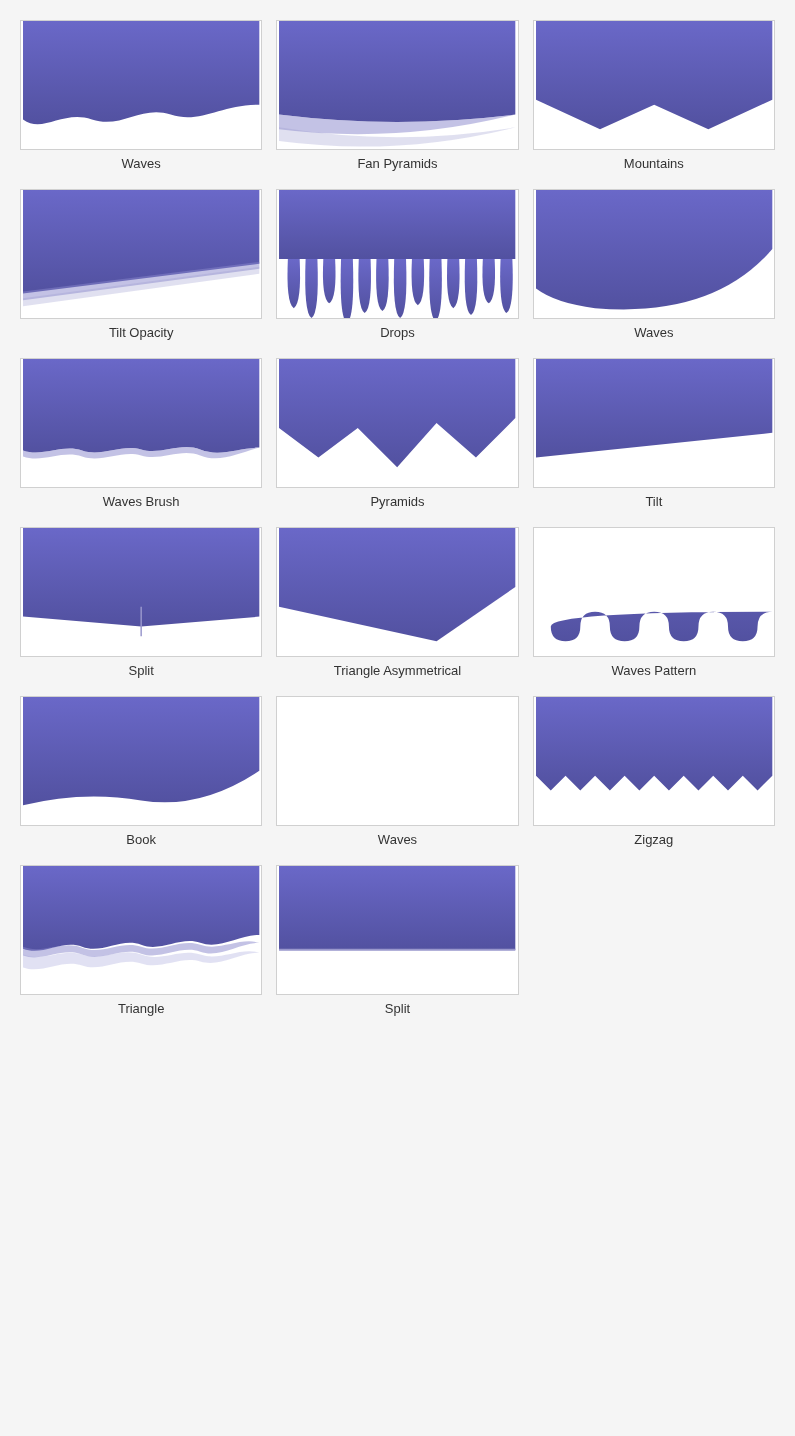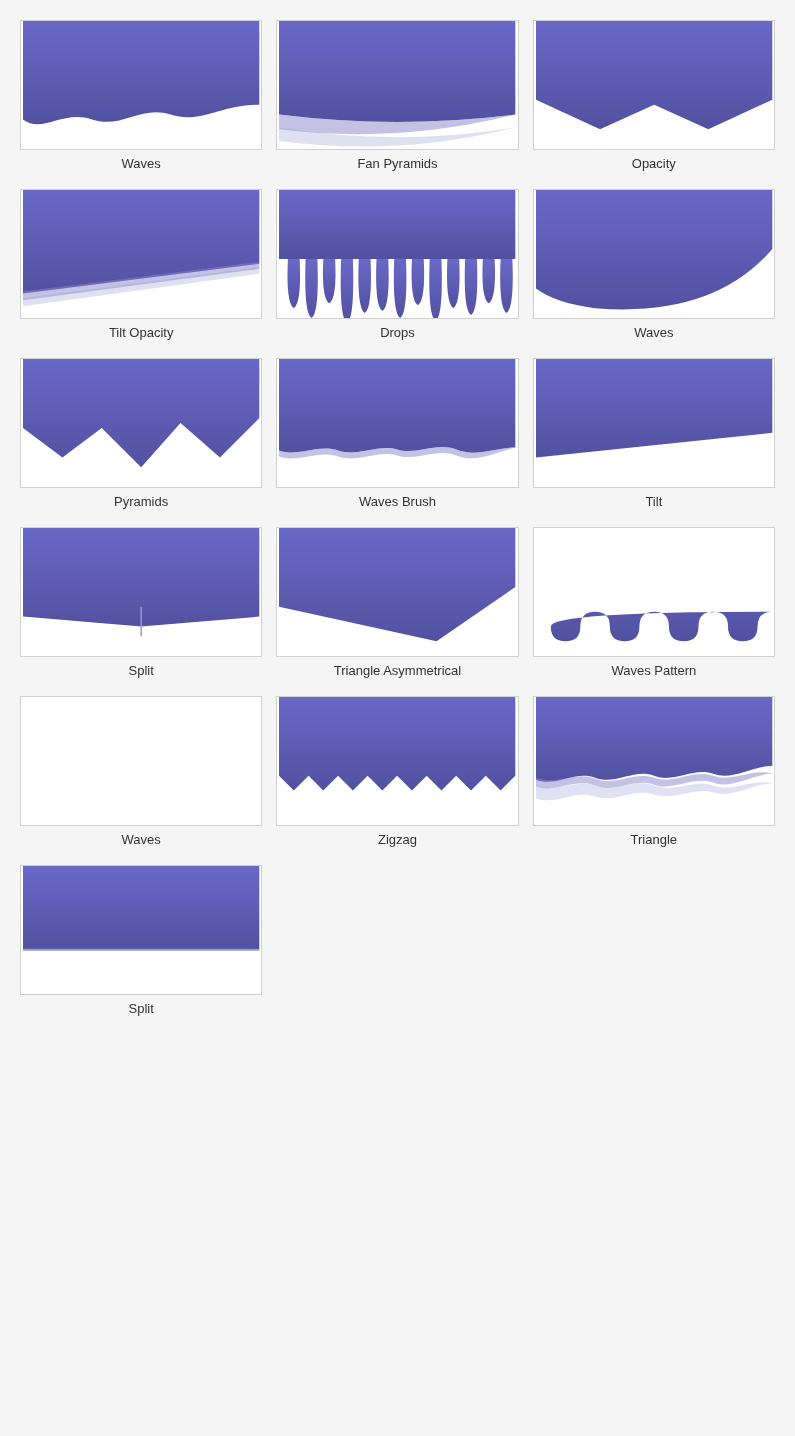--- a/index.html
+++ b/index.html
@@ -76,21 +76,21 @@
     <div class="shape-item">
       <div class="shape-card"><svg viewBox="0 0 240 130" xmlns="http://www.w3.org/2000/svg" class="shape-svg">
           <defs>
             <linearGradient id="grad-triangle" x1="0" y1="0" x2="0" y2="1">
               <stop offset="0%" stop-color="#6a68c8"></stop>
               <stop offset="100%" stop-color="#5251a0"></stop>
             </linearGradient>
           </defs>
           <path d="M0,0 H240 V80 L175,110 L120,85 L65,110 L0,80 Z" fill="url(#grad-triangle)"></path>
         </svg></div>
-      <span class="shape-label">Opacity</span>
+      <span class="shape-label">Mountains</span>
     </div>
     <div class="shape-item">
       <div class="shape-card"><svg viewBox="0 0 240 130" xmlns="http://www.w3.org/2000/svg" class="shape-svg">
           <defs>
             <linearGradient id="grad-tilt-opacity" x1="0" y1="0" x2="0" y2="1">
               <stop offset="0%" stop-color="#6a68c8"></stop>
               <stop offset="100%" stop-color="#5251a0"></stop>
             </linearGradient>
           </defs>
           <path d="M0,0 H240 V75 L0,105 Z" fill="url(#grad-tilt-opacity)"></path>
@@ -132,45 +132,45 @@
               <stop offset="100%" stop-color="#5251a0"></stop>
             </linearGradient>
           </defs>
           <path d="M0,0 H240 V60 Q180,130 60,120 Q20,115 0,100 Z" fill="url(#grad-curve)"></path>
         </svg></div>
       <span class="shape-label">Waves</span>
     </div>
     <div class="shape-item">
       <div class="shape-card"><svg viewBox="0 0 240 130" xmlns="http://www.w3.org/2000/svg" class="shape-svg">
           <defs>
-            <linearGradient id="grad-pyramids" x1="0" y1="0" x2="0" y2="1">
-              <stop offset="0%" stop-color="#6a68c8"></stop>
-              <stop offset="100%" stop-color="#5251a0"></stop>
-            </linearGradient>
-          </defs>
-          <path d="M0,0 H240 V60 L200,100 L160,65 L120,110 L80,70 L40,100 L0,70 Z" fill="url(#grad-pyramids)"></path>
-        </svg></div>
-      <span class="shape-label">Pyramids</span>
-    </div>
-    <div class="shape-item">
-      <div class="shape-card"><svg viewBox="0 0 240 130" xmlns="http://www.w3.org/2000/svg" class="shape-svg">
-          <defs>
             <linearGradient id="grad-waves-brush" x1="0" y1="0" x2="0" y2="1">
               <stop offset="0%" stop-color="#6a68c8"></stop>
               <stop offset="100%" stop-color="#5251a0"></stop>
             </linearGradient>
           </defs>
           <path d="M0,0 H240 V90 C220,90 200,100 180,92 C160,84 140,98 120,92 C100,86 80,100 60,93 C40,86 20,100 0,93 Z" fill="url(#grad-waves-brush)"></path>
           <path d="M0,93 C20,100 40,86 60,93 C80,100 100,86 120,92 C140,98 160,84 180,92 C200,100 220,90 240,90 C220,95 200,106 180,98 C160,90 140,104 120,98 C100,92 80,106 60,99 C40,92 20,106 0,99 Z" fill="#8886cc" opacity="0.5"></path>
         </svg></div>
       <span class="shape-label">Waves Brush</span>
     </div>
     <div class="shape-item">
       <div class="shape-card"><svg viewBox="0 0 240 130" xmlns="http://www.w3.org/2000/svg" class="shape-svg">
           <defs>
+            <linearGradient id="grad-pyramids" x1="0" y1="0" x2="0" y2="1">
+              <stop offset="0%" stop-color="#6a68c8"></stop>
+              <stop offset="100%" stop-color="#5251a0"></stop>
+            </linearGradient>
+          </defs>
+          <path d="M0,0 H240 V60 L200,100 L160,65 L120,110 L80,70 L40,100 L0,70 Z" fill="url(#grad-pyramids)"></path>
+        </svg></div>
+      <span class="shape-label">Pyramids</span>
+    </div>
+    <div class="shape-item">
+      <div class="shape-card"><svg viewBox="0 0 240 130" xmlns="http://www.w3.org/2000/svg" class="shape-svg">
+          <defs>
             <linearGradient id="grad-tilt" x1="0" y1="0" x2="0" y2="1">
               <stop offset="0%" stop-color="#6a68c8"></stop>
               <stop offset="100%" stop-color="#5251a0"></stop>
             </linearGradient>
           </defs>
           <path d="M0,0 H240 V75 L0,100 Z" fill="url(#grad-tilt)"></path>
         </svg></div>
       <span class="shape-label">Tilt</span>
     </div>
     <div class="shape-item">
@@ -202,20 +202,32 @@
       <div class="shape-card"><svg viewBox="0 0 240 130" xmlns="http://www.w3.org/2000/svg" class="shape-svg">
           <defs>
             <linearGradient id="grad-waves-pattern" x1="0" y1="0" x2="0" y2="1">
               <stop offset="0%" stop-color="#6a68c8"></stop>
               <stop offset="100%" stop-color="#5251a0"></stop>
             </linearGradient>
           </defs>
           <path d="M0,0 H240 V85 Q15,85 15,100 Q15,115 30,115 Q45,115 45,100 Q45,85 60,85 Q75,85 75,100 Q75,115 90,115 Q105,115 105,100 Q105,85 120,85 Q135,85 135,100 Q135,115 150,115 Q165,115 165,100 Q165,85 180,85 Q195,85 195,100 Q195,115 210,115 Q225,115 225,100 Q225,85 240,85 V0 Z" fill="url(#grad-waves-pattern)"></path>
         </svg></div>
       <span class="shape-label">Waves Pattern</span>
+    </div>
+    <div class="shape-item">
+      <div class="shape-card"><svg viewBox="0 0 240 130" xmlns="http://www.w3.org/2000/svg" class="shape-svg">
+          <defs>
+            <linearGradient id="grad-book" x1="0" y1="0" x2="0" y2="1">
+              <stop offset="0%" stop-color="#6a68c8"></stop>
+              <stop offset="100%" stop-color="#5251a0"></stop>
+            </linearGradient>
+          </defs>
+          <path d="M0,0 H240 V75 Q180,115 120,105 Q60,95 0,110 Z" fill="url(#grad-book)"></path>
+        </svg></div>
+      <span class="shape-label">Book</span>
     </div>
     <div class="shape-item">
       <div class="shape-card"><svg viewBox="0 0 240 130" xmlns="http://www.w3.org/2000/svg" class="shape-svg">
           <defs>
             <linearGradient id="grad-clouds" x1="0" y1="0" x2="0" y2="1">
               <stop offset="0%" stop-color="#6a68c8"></stop>
               <stop offset="100%" stop-color="#5251a0"></stop>
             </linearGradient>
           </defs>
           <path d="M0,60 Q15,60 20,50 Q25,40 35,45 Q45,50 45,60 Q55,55 65,45 Q75,35 85,42 Q95,49 95,60 Q105,55 118,43 Q131,31 143,40 Q155,49 155,60 Q163,55 175,44 Q187,33 198,42 Q209,51 209,60 Q218,56 228,50 Q238,44 240,60 H240 V130 H0 Z" fill="white"></path>

